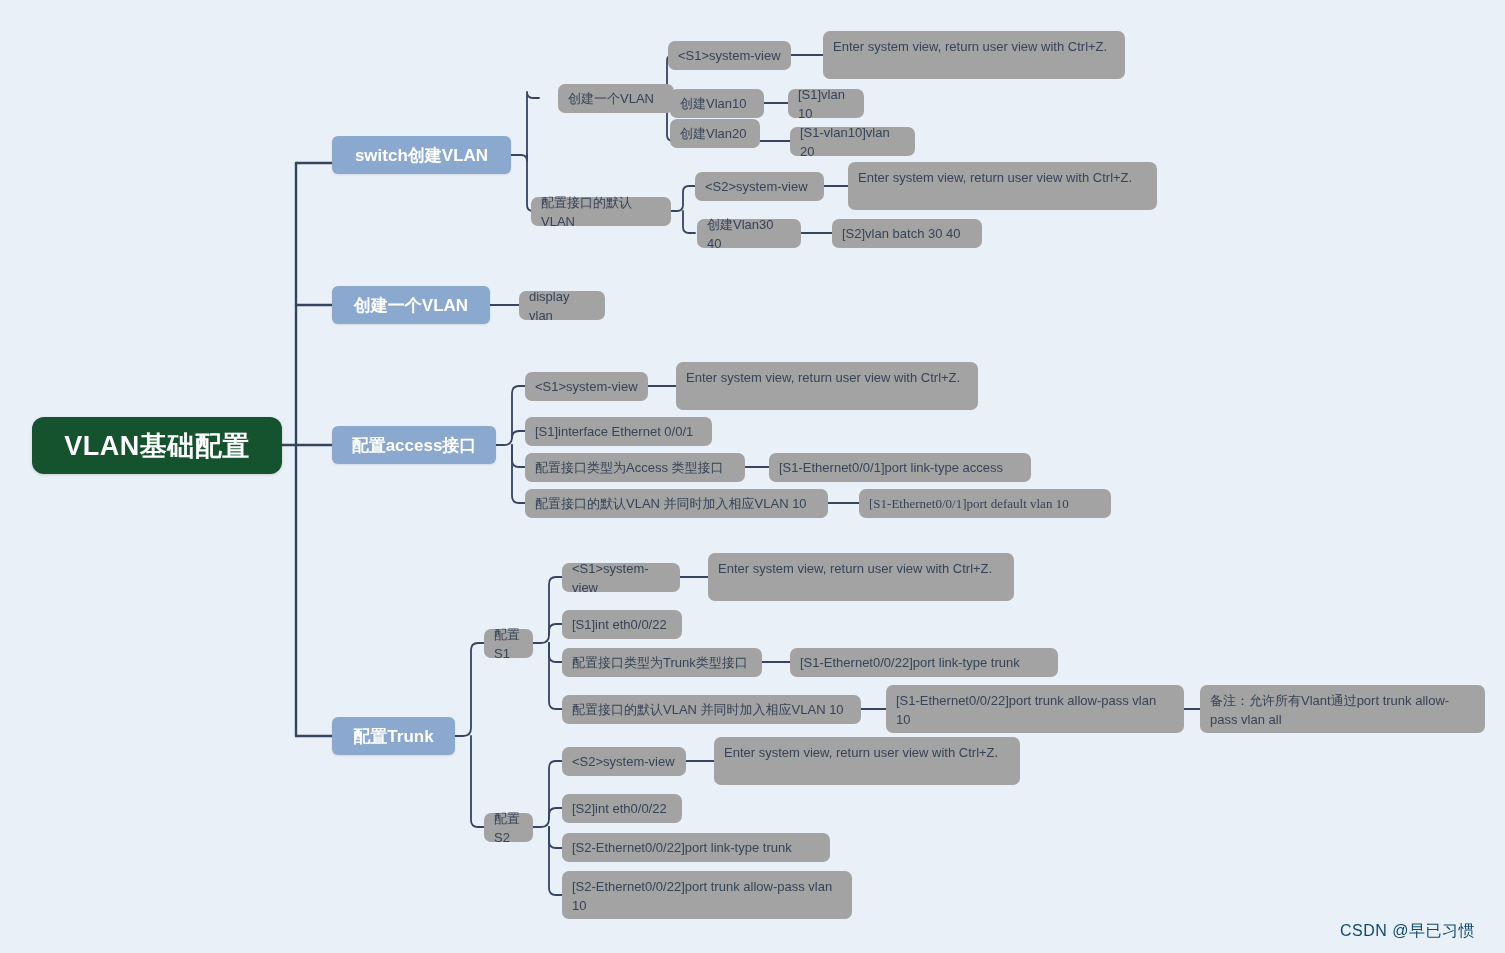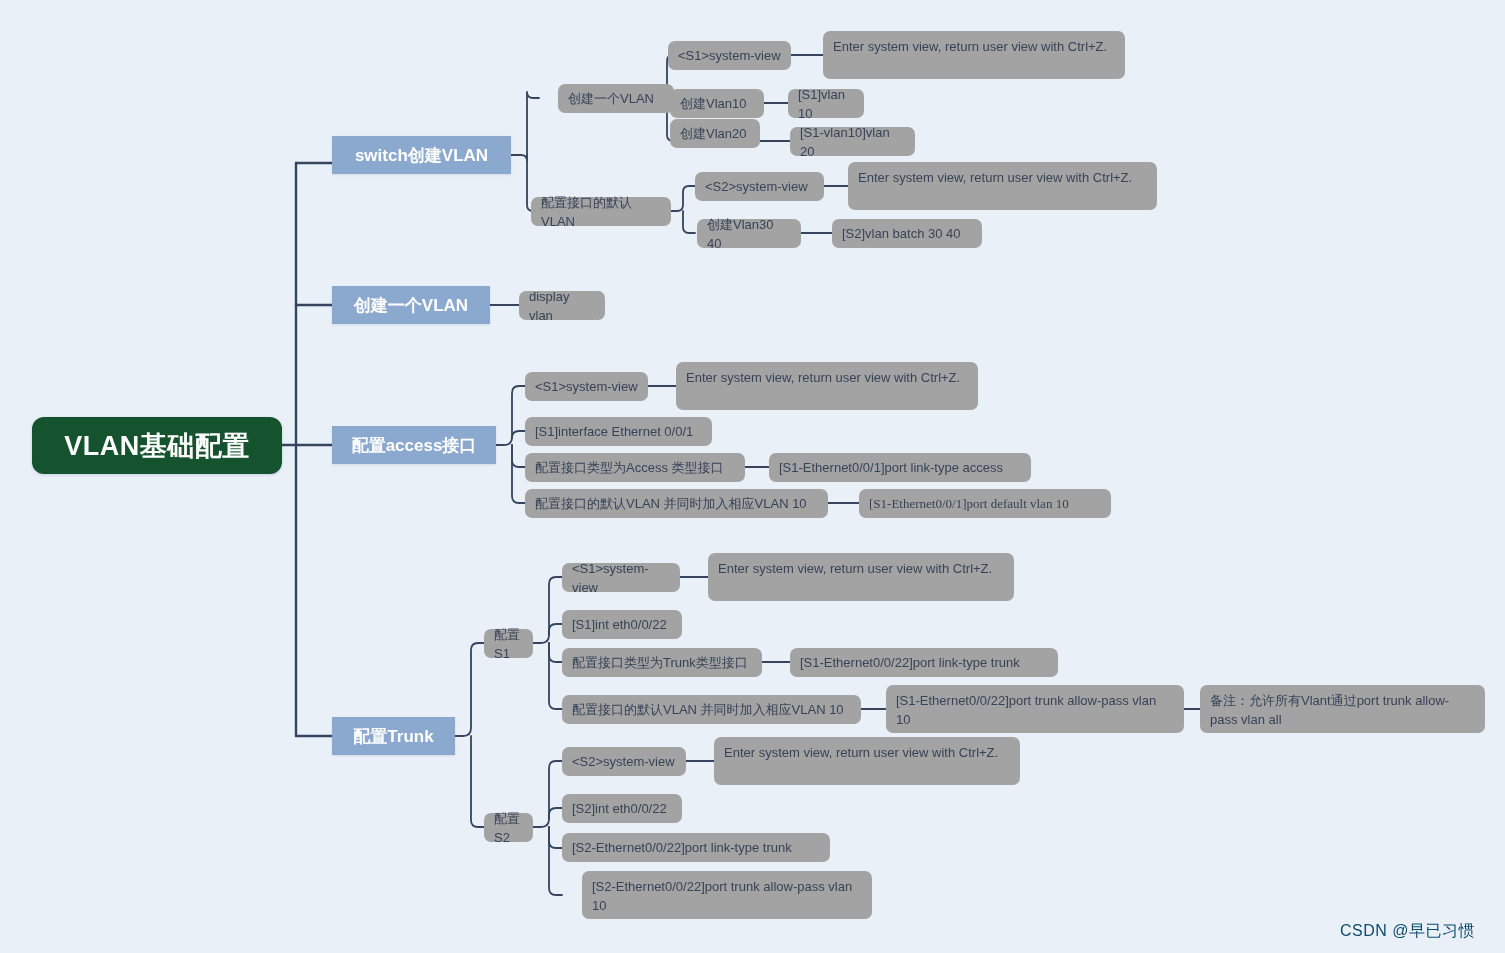--- a/index.html
+++ b/index.html
@@ -39,21 +39,21 @@
     border-radius: 12px;
     padding: 0 22px;
     box-shadow: 0 1px 3px rgba(40,55,80,0.18);
   }
   
   .n-l2 {
     background: #8ba8ce;
     color: #ffffff;
     font-size: 17px;
     font-weight: bold;
-    border-radius: 0;
+    border-radius: 6px;
     padding: 0 16px;
     box-shadow: 0 1px 2px rgba(40,55,80,0.12);
   }
   
   .n-leaf {
     background: #a3a3a3;
     color: #374357;
     font-size: 13px;
     border-radius: 7px;
     padding: 5px 10px;
@@ -268,21 +268,21 @@
   </div>
 
   <div class="node n-leaf" style="left:562px; top:794px; width:120px; height:29px;">
     <span>[S2]int eth0/0/22</span>
   </div>
 
   <div class="node n-leaf" style="left:562px; top:833px; width:268px; height:29px;">
     <span>[S2-Ethernet0/0/22]port link-type trunk</span>
   </div>
 
-  <div class="node n-leaf wrap" style="left:582px; top:871px; width:290px; height:48px;">
+  <div class="node n-leaf wrap" style="left:562px; top:871px; width:290px; height:48px;">
     <span>[S2-Ethernet0/0/22]port trunk allow-pass vlan 10</span>
   </div>
 
   <div class="watermark" style="left:1340px; top:921px;">
     <span>CSDN @早已习惯</span>
   </div>
 
 </div>
 
 </body></html>

